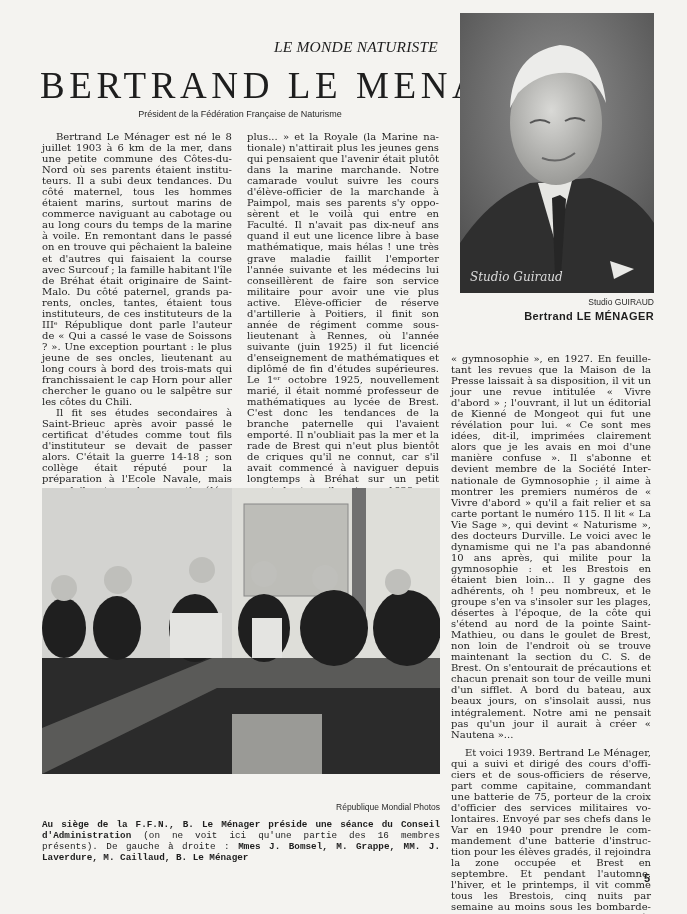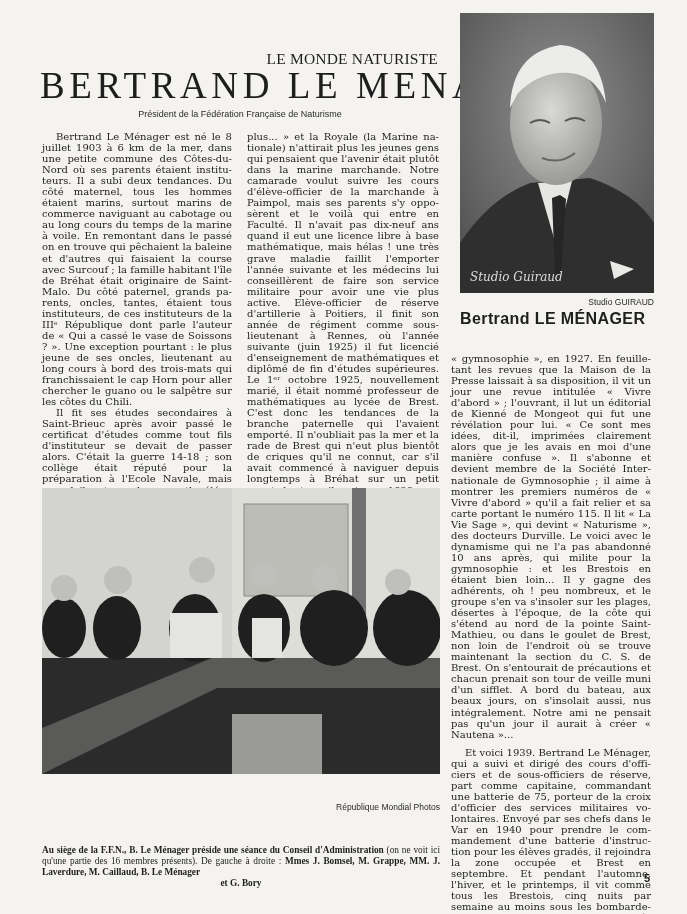--- a/index.html
+++ b/index.html
@@ -3,22 +3,22 @@
 <meta charset="utf-8">
 <style>
   html, body { margin: 0; padding: 0; }
   body {
     width: 687px; height: 914px; position: relative; overflow: hidden;
     background: #f4f3f0; color: #1e1e1e;
     font-family: "DejaVu Serif", "Liberation Serif", serif;
   }
   .abs { position: absolute; }
   .magazine {
-    left: 258px; top: 50px; width: 180px; text-align: right;
-    font-family: "Liberation Serif", serif; font-size: 15.5px; letter-spacing: 0.2px;
+    left: 258px; top: 38px; width: 180px; text-align: right;
+    font-family: "Liberation Serif", serif; font-size: 15.5px; letter-spacing: 0.2px; font-style: italic;
   }
   .title {
     left: 40px; top: 64px; width: 402px;
     font-family: "Liberation Serif", serif; font-size: 37px; letter-spacing: 4.6px;
     white-space: nowrap; font-weight: normal;
   }
   .subtitle {
     left: 40px; top: 109px; width: 400px; text-align: center;
     font-family: Liberation Sans, sans-serif; font-size: 9px; color: #2a2a2a;
   }
@@ -35,31 +35,31 @@
   .portrait {
     left: 460px; top: 13px; width: 194px; height: 280px;
     background: radial-gradient(ellipse at 50% 35%, #8a8a8a 0%, #6b6b6b 55%, #4a4a4a 100%);
     overflow: hidden;
   }
   .credit {
     font-family: "Liberation Sans", sans-serif; font-size: 8.5px; text-align: right; color: #2a2a2a;
   }
   .portrait-credit { left: 460px; top: 297px; width: 194px; }
   .portrait-caption {
-    left: 460px; top: 310px; width: 194px; text-align: left;
-    font-family: "Liberation Sans", sans-serif; font-size: 16px; font-weight: bold; letter-spacing: 0.4px;
+    left: 460px; top: 310px; width: 194px; text-align: right;
+    font-family: "Liberation Sans", sans-serif; font-size: 11px; font-weight: bold; letter-spacing: 0.4px;
   }
   .group-photo {
     left: 42px; top: 488px; width: 398px; height: 286px;
     background: #cfcfcc; overflow: hidden;
   }
   .group-credit { left: 42px; top: 802px; width: 398px; }
   .group-caption {
-    left: 42px; top: 845px; width: 398px; text-align: justify;
-    font-family: Liberation Serif, serif; font-size: 9.3px; line-height: 11px;
+    left: 42px; top: 819px; width: 398px; text-align: justify;
+    font-family: Liberation Mono, monospace; font-size: 9.3px; line-height: 11px;
   }
   .group-caption b { font-weight: bold; }
   .group-caption .last { display: block; text-align: center; font-weight: bold; }
   .page-number {
     left: 620px; top: 872px; width: 30px; text-align: right;
     font-family: "Liberation Sans", sans-serif; font-size: 11px; font-weight: bold;
   }
 </style>
 </head>
 <body>
@@ -137,16 +137,15 @@
       <circle cx="160" cy="82" r="13"></circle>
       <circle cx="222" cy="86" r="13"></circle>
       <circle cx="283" cy="90" r="13"></circle>
       <circle cx="356" cy="94" r="13"></circle>
     </g>
   </svg>
 </div>
 <div class="abs credit group-credit">République Mondial Photos</div>
 <div class="abs group-caption">
   <b>Au siège de la F.F.N., B. Le Ménager préside une séance du Conseil d'Adminis­tration</b><span> (on ne voit ici qu'une partie des 16 membres présents). De gauche à droite : </span><b>Mmes J. Bomsel, M. Grappe, MM. J. Laverdure, M. Caillaud, B. Le Ménager</b>
-  <span class="last">et G. Bory</span>
 </div>
 
 <div class="abs page-number">5</div>
 
 </body></html>

